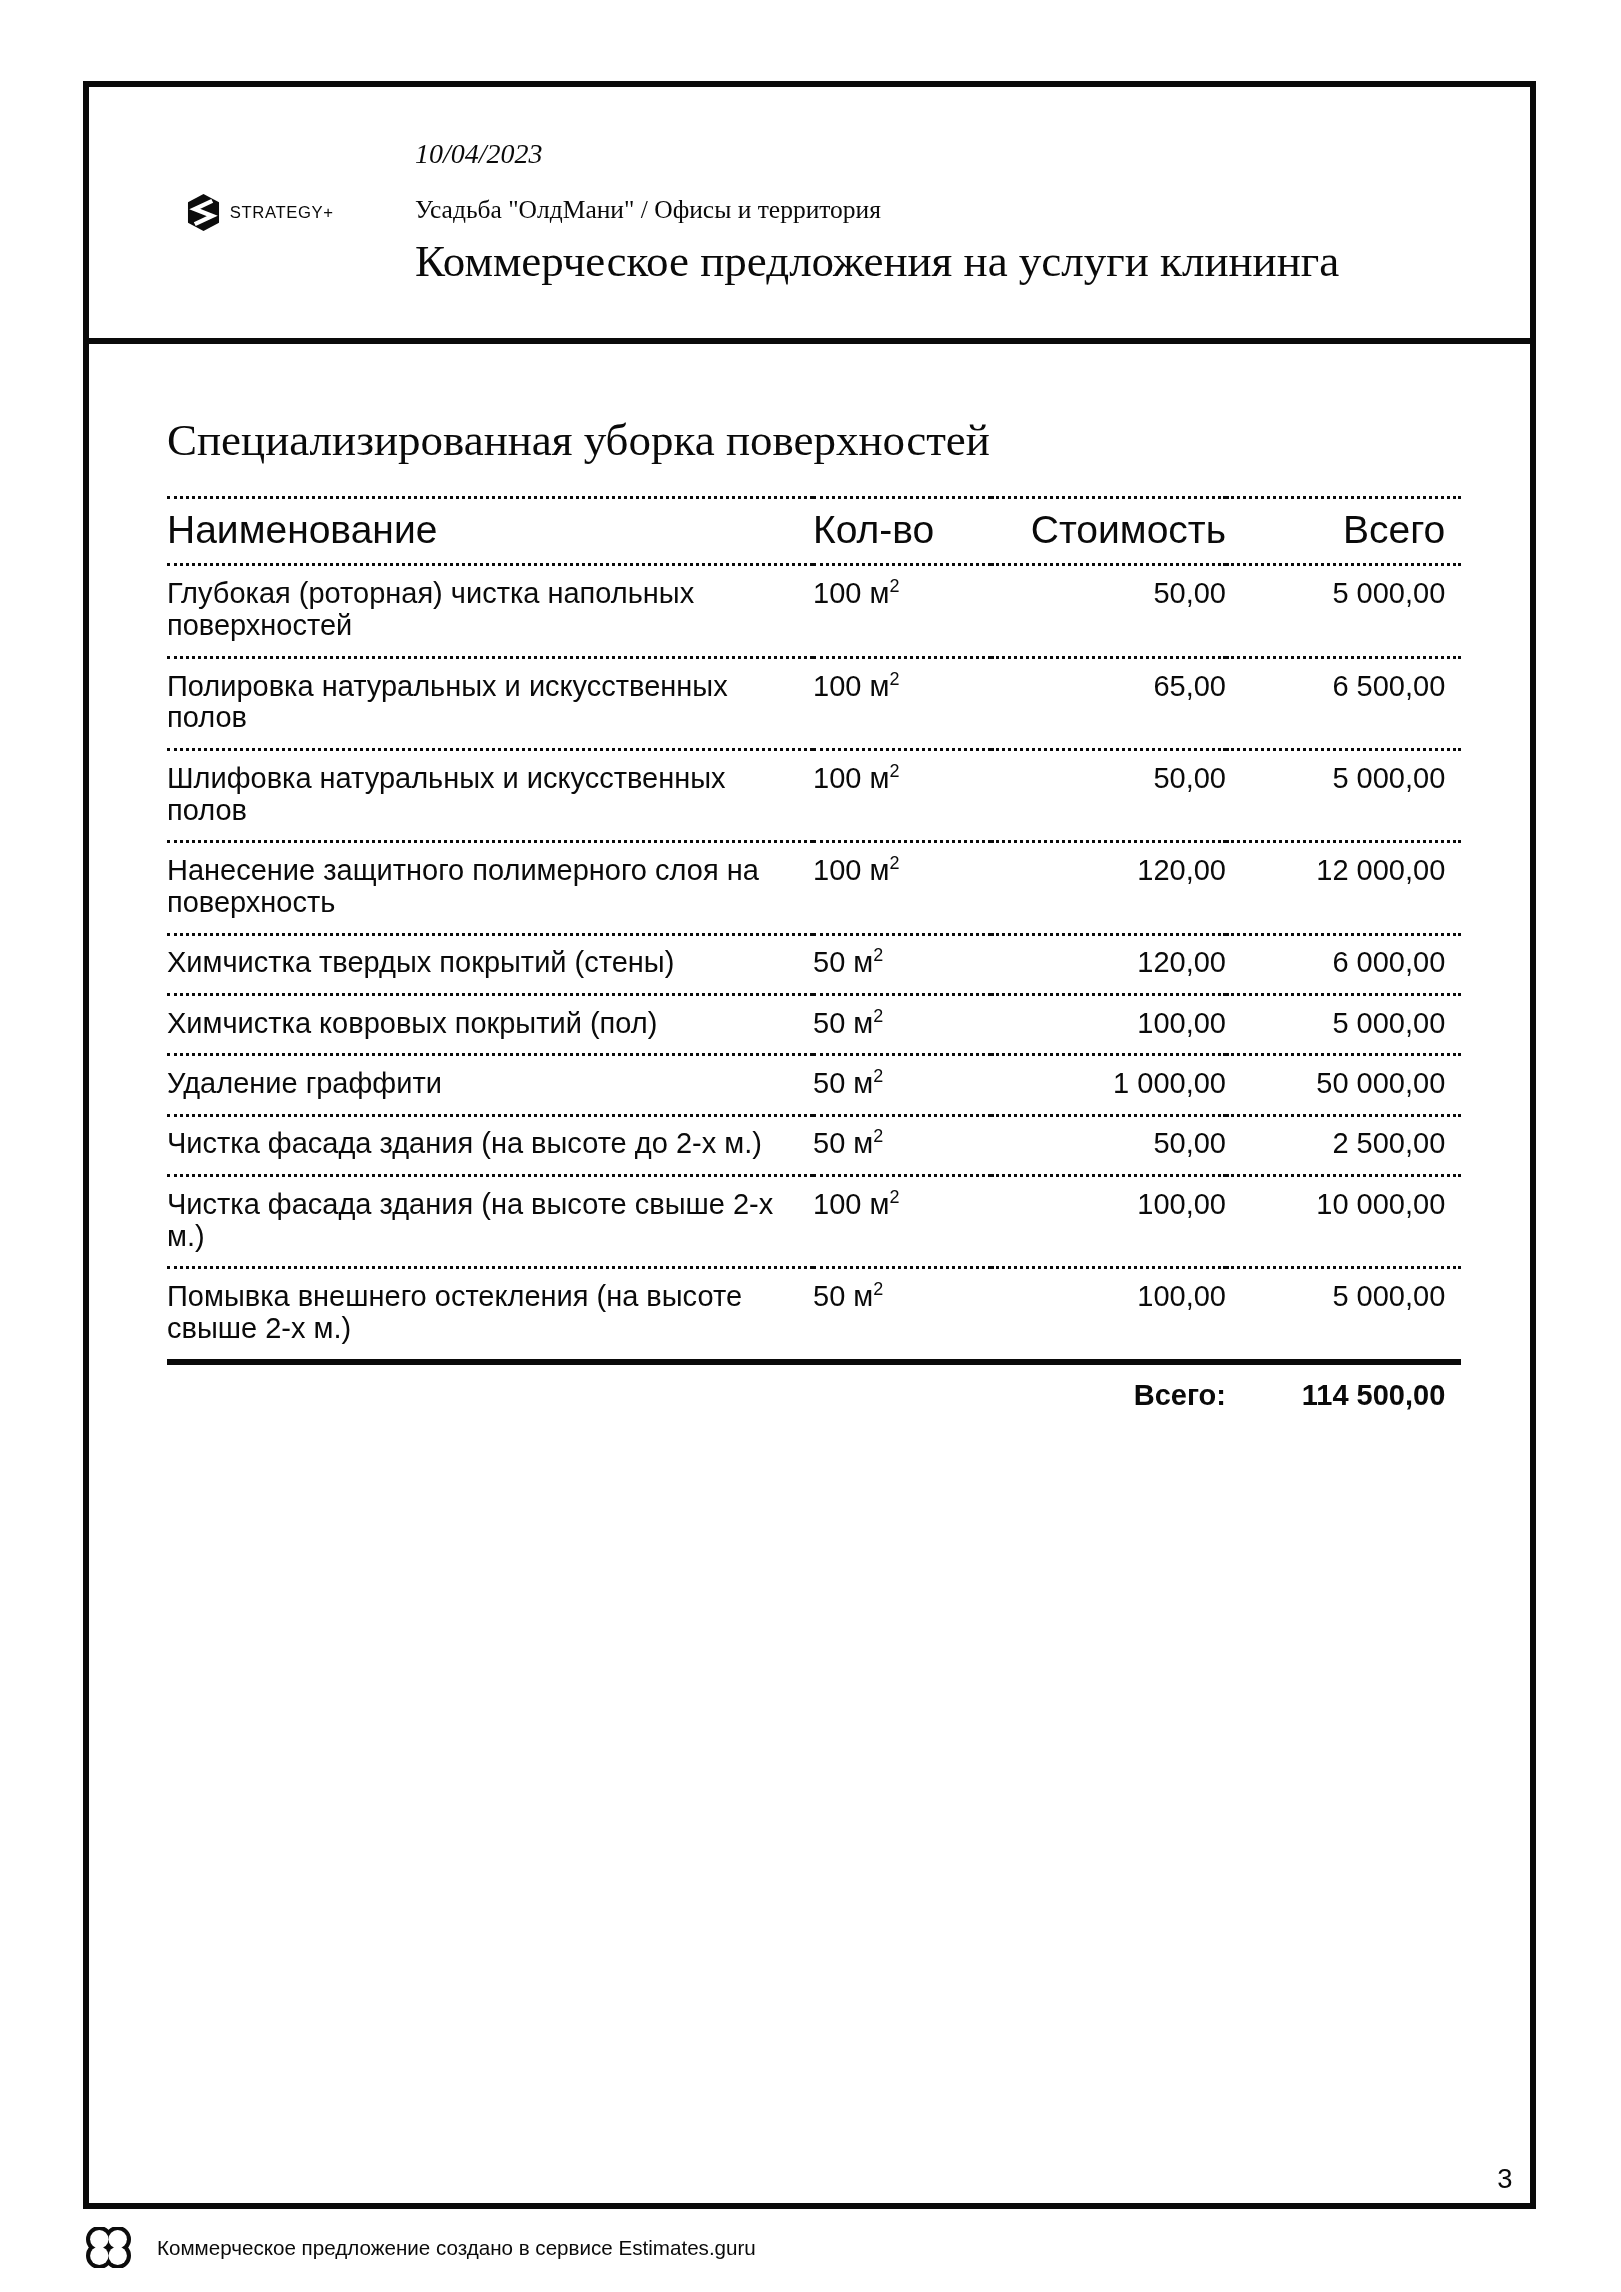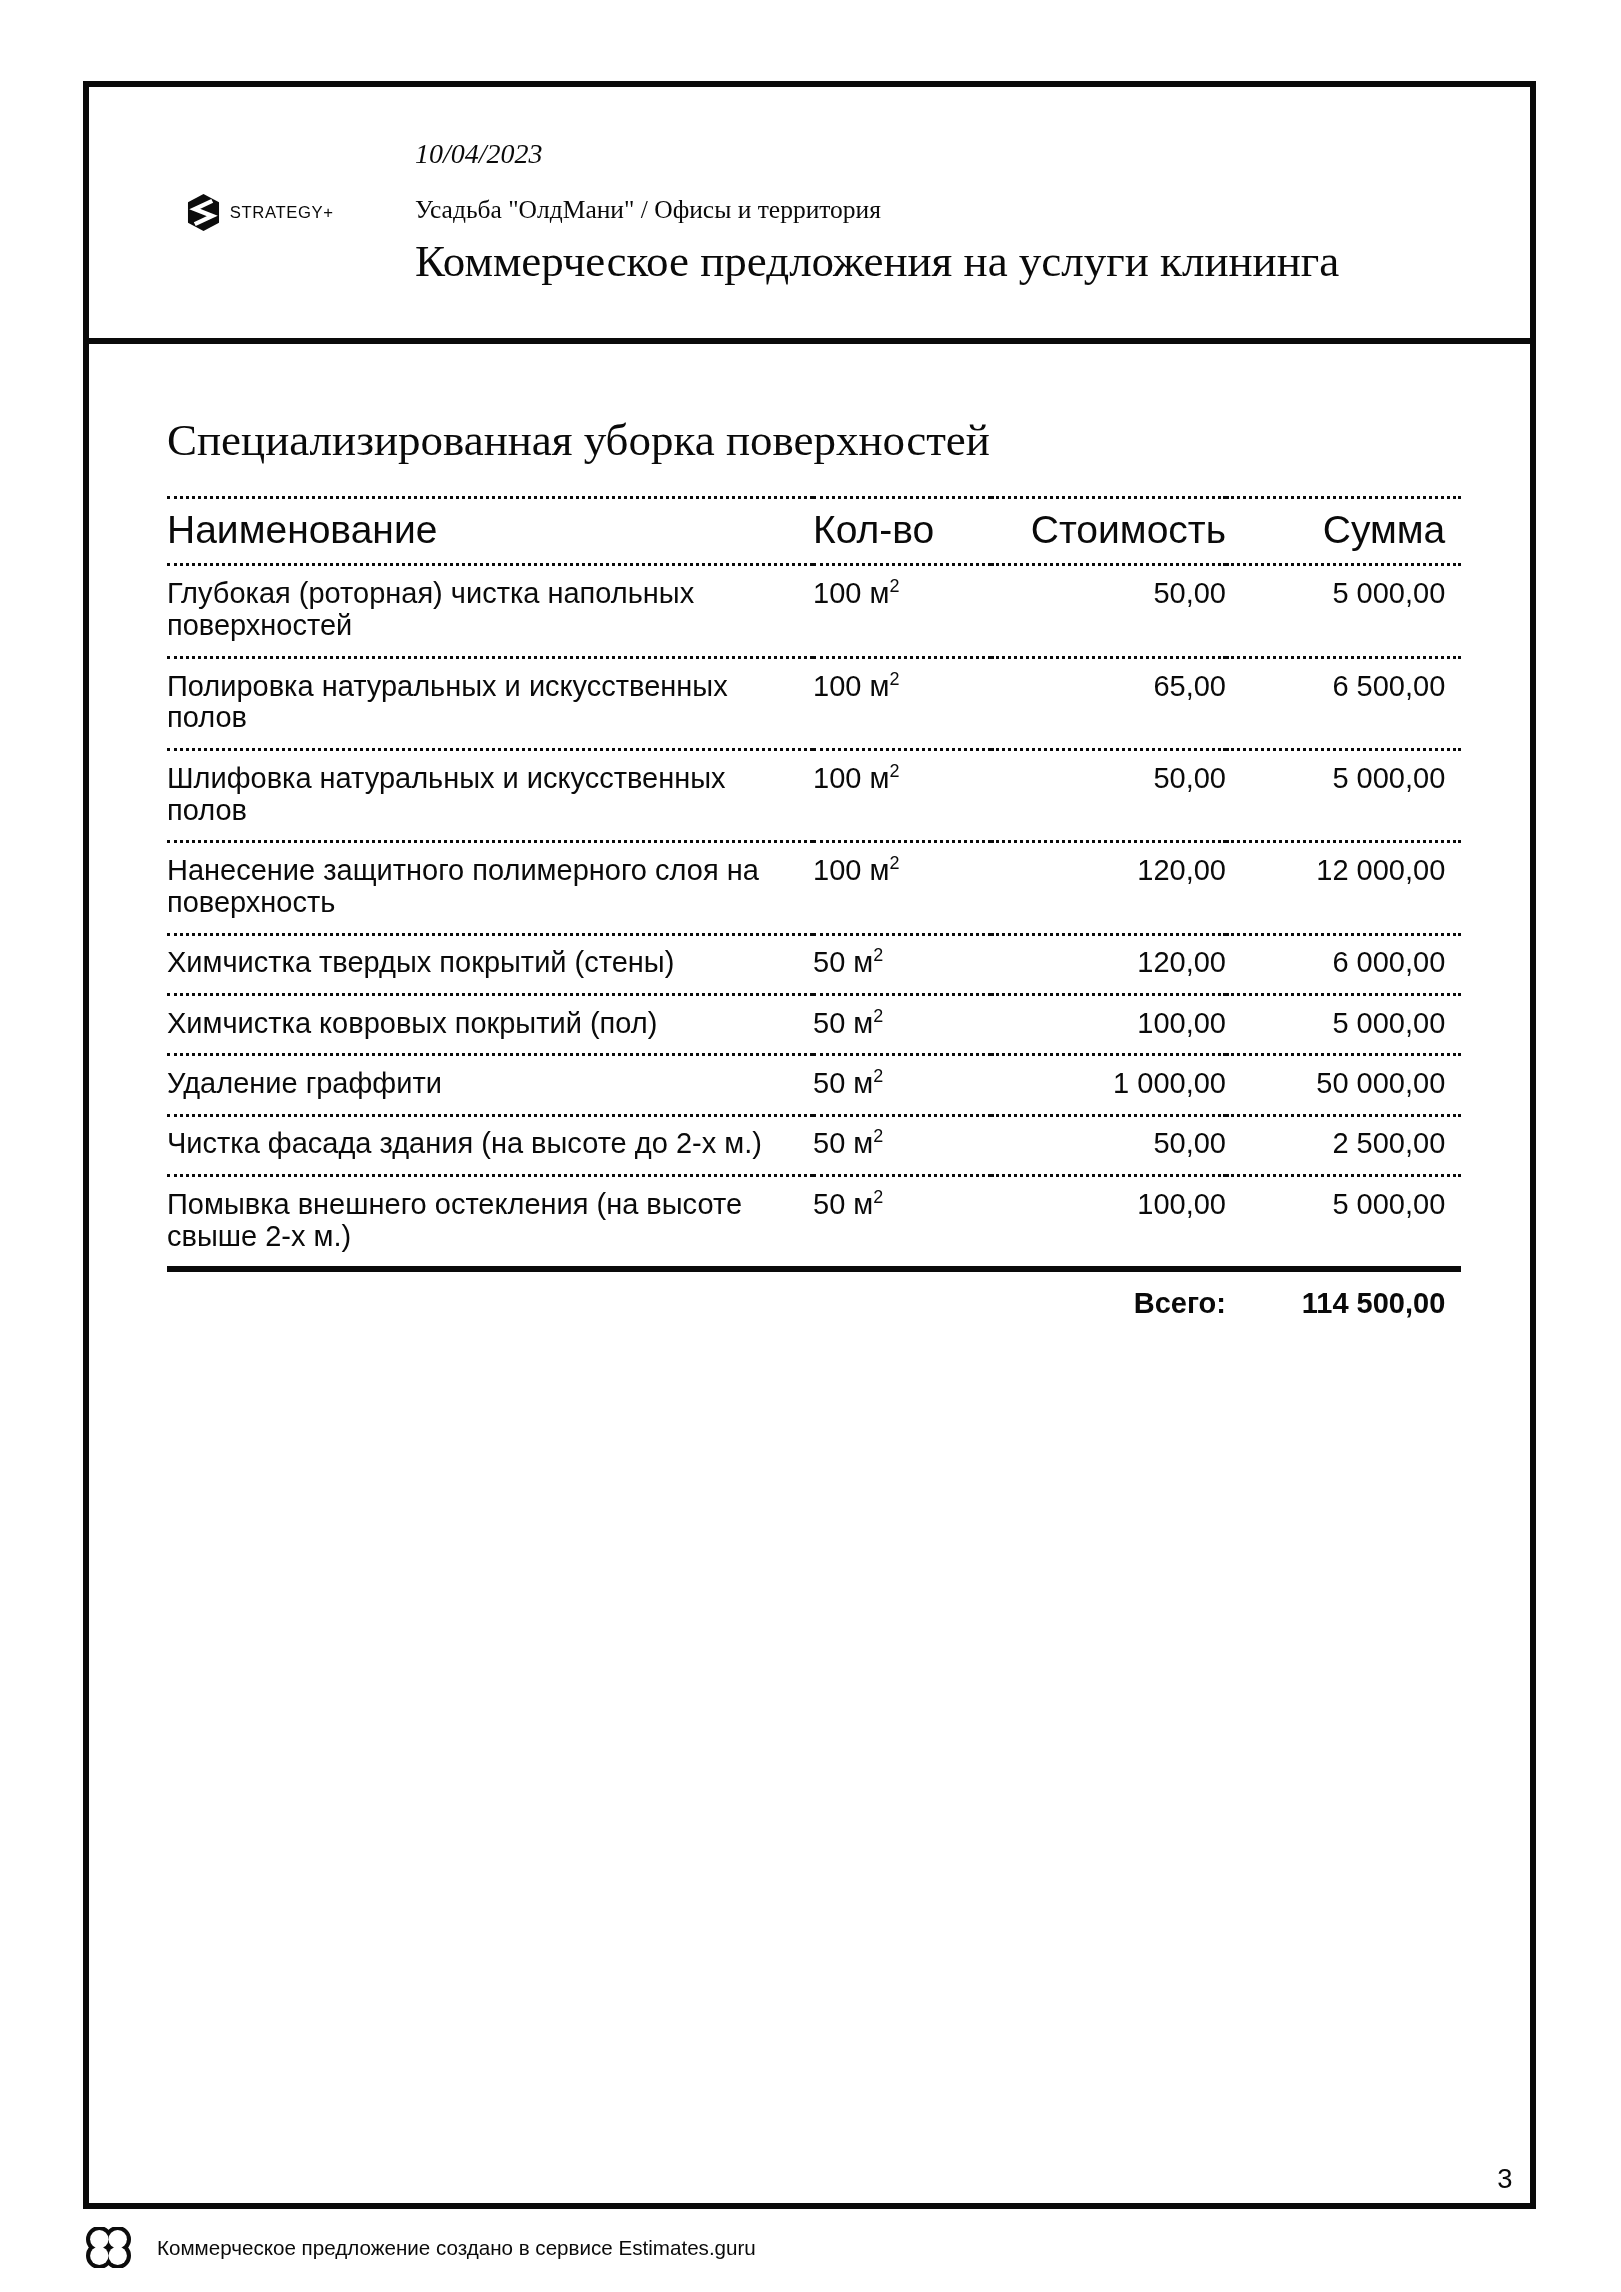--- a/index.html
+++ b/index.html
@@ -158,21 +158,21 @@
           <col class="c-name">
             <col class="c-qty">
             <col class="c-price">
             <col class="c-sum">
         </colgroup>
         <thead>
           <tr>
             <th class="al cell-name">Наименование</th>
             <th class="al">Кол-во</th>
             <th class="ar">Стоимость</th>
-            <th class="ar last-col">Сумма</th>
+            <th class="ar last-col">Всего</th>
           </tr>
         </thead>
         <tbody>
             <tr>
               <td class="al cell-name">Глубокая (роторная) чистка напольных поверхностей</td>
               <td class="al cell-qty">100 м<sup>2</sup></td>
               <td class="ar">50,00</td>
               <td class="ar last-col">5 000,00</td>
             </tr>
             <tr>
@@ -209,20 +209,26 @@
               <td class="al cell-name">Удаление граффити</td>
               <td class="al cell-qty">50 м<sup>2</sup></td>
               <td class="ar">1 000,00</td>
               <td class="ar last-col">50 000,00</td>
             </tr>
             <tr>
               <td class="al cell-name">Чистка фасада здания (на высоте до 2-х м.)</td>
               <td class="al cell-qty">50 м<sup>2</sup></td>
               <td class="ar">50,00</td>
               <td class="ar last-col">2 500,00</td>
+            </tr>
+            <tr>
+              <td class="al cell-name">Чистка фасада здания (на высоте свыше 2-х м.)</td>
+              <td class="al cell-qty">100 м<sup>2</sup></td>
+              <td class="ar">100,00</td>
+              <td class="ar last-col">10 000,00</td>
             </tr>
             <tr>
               <td class="al cell-name">Помывка внешнего остекления (на высоте свыше 2-х м.)</td>
               <td class="al cell-qty">50 м<sup>2</sup></td>
               <td class="ar">100,00</td>
               <td class="ar last-col">5 000,00</td>
             </tr>
           </tbody>
         <tfoot>
           <tr>

